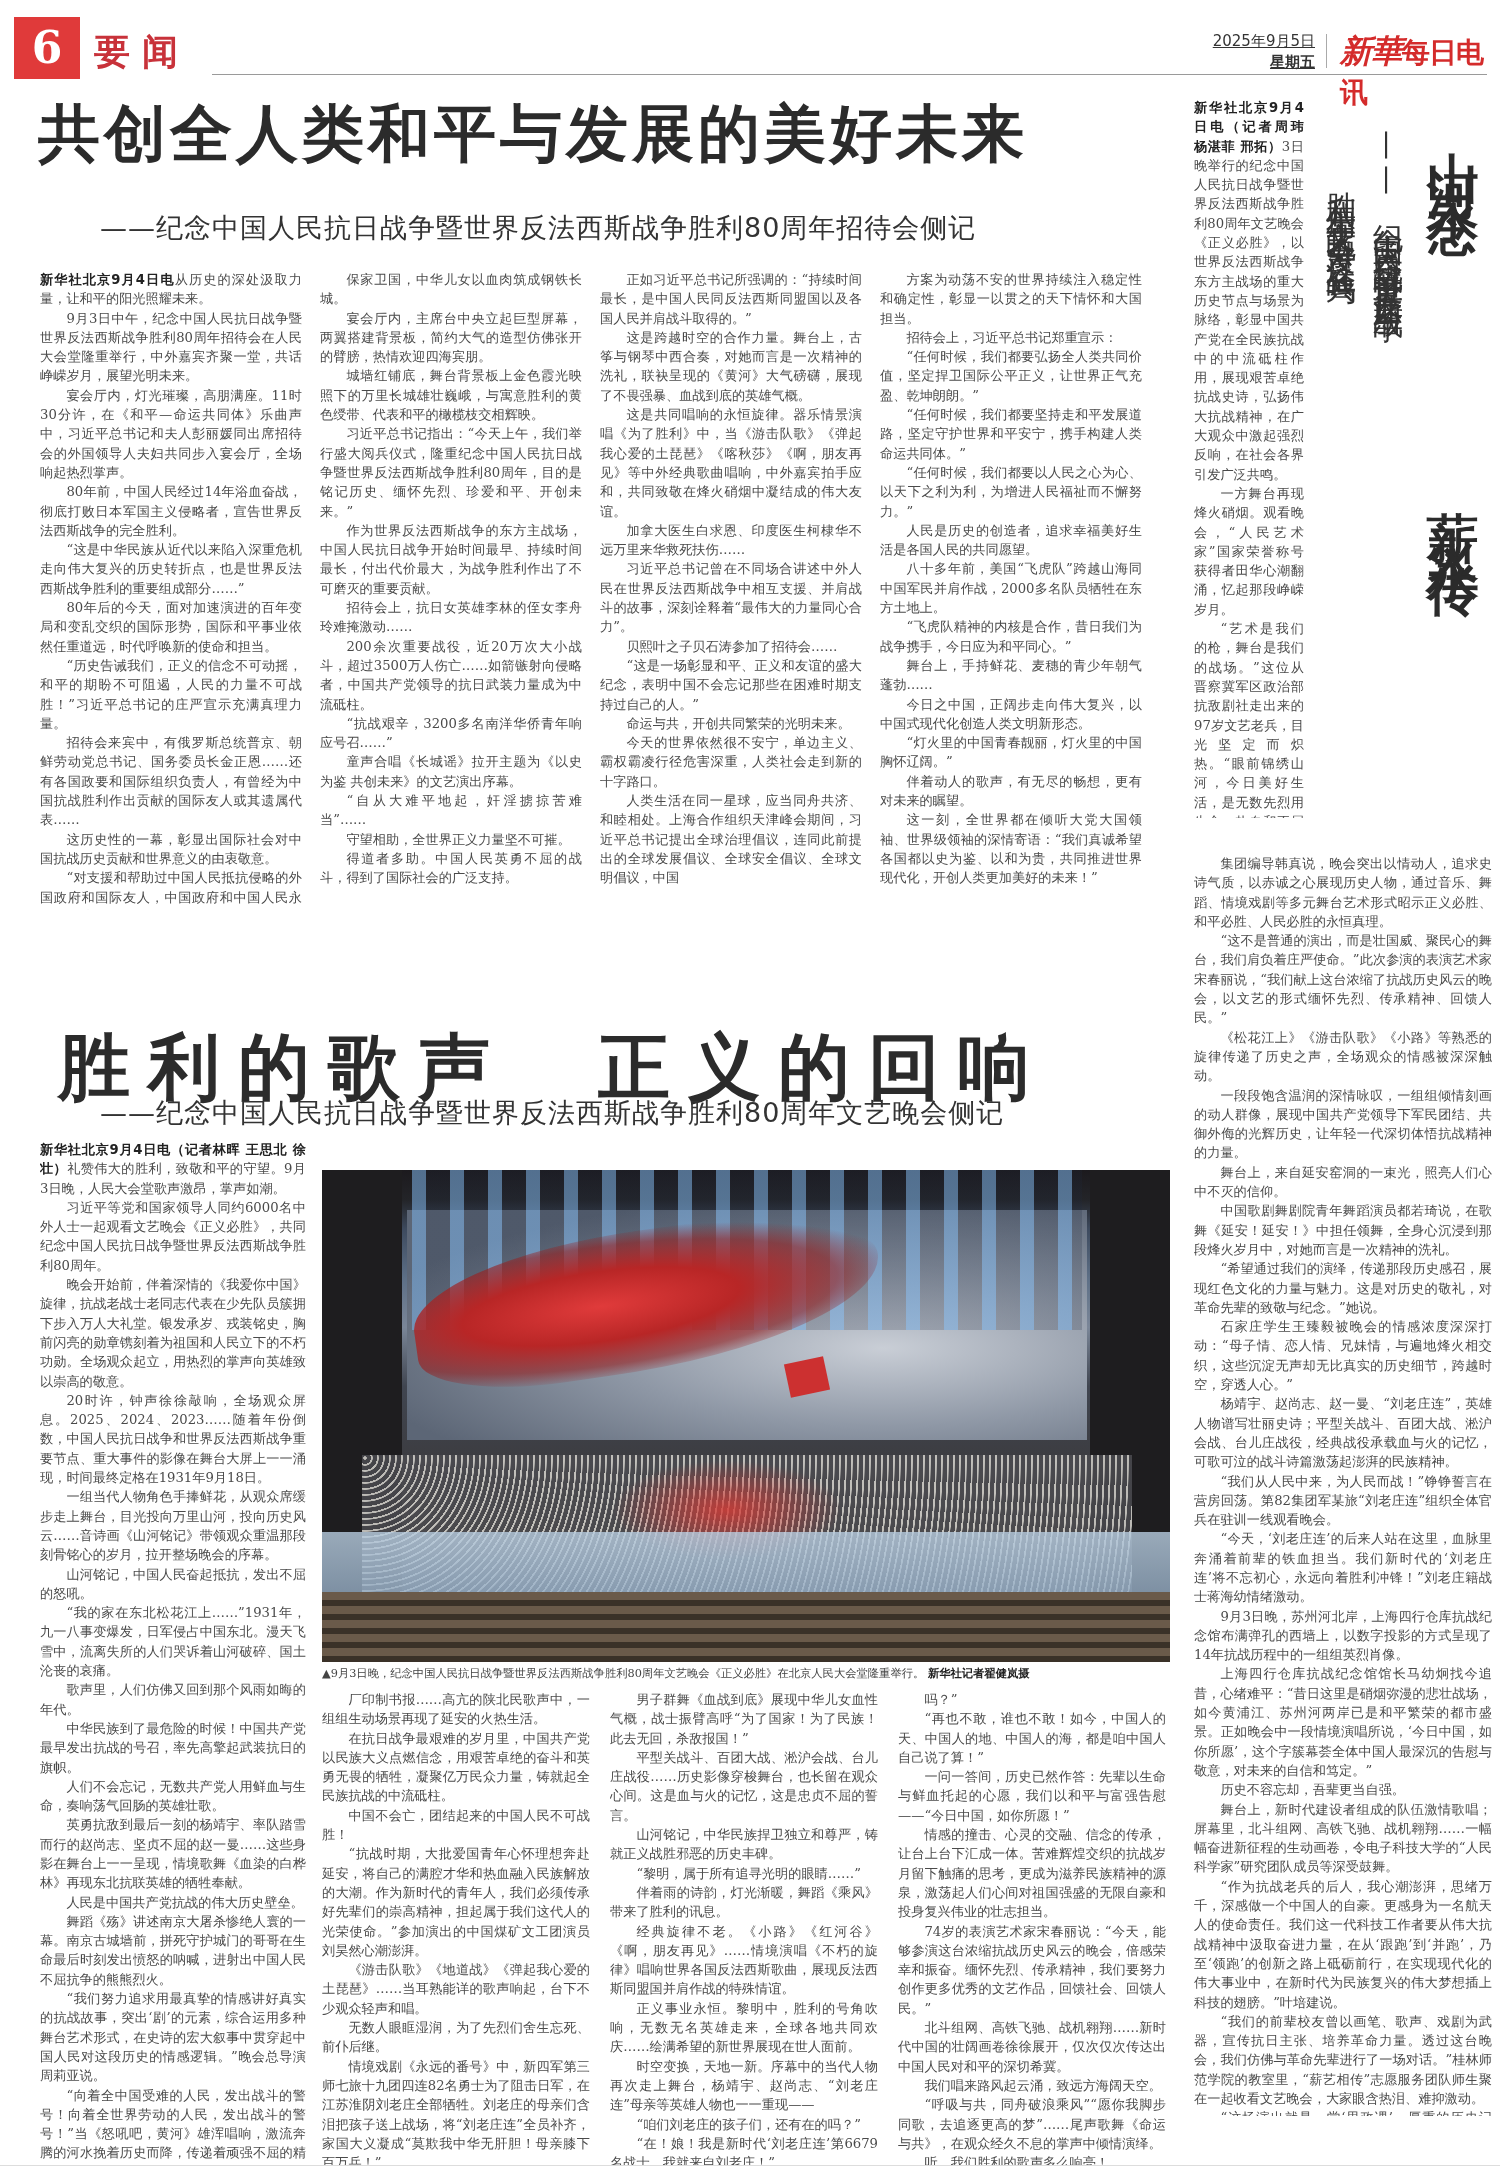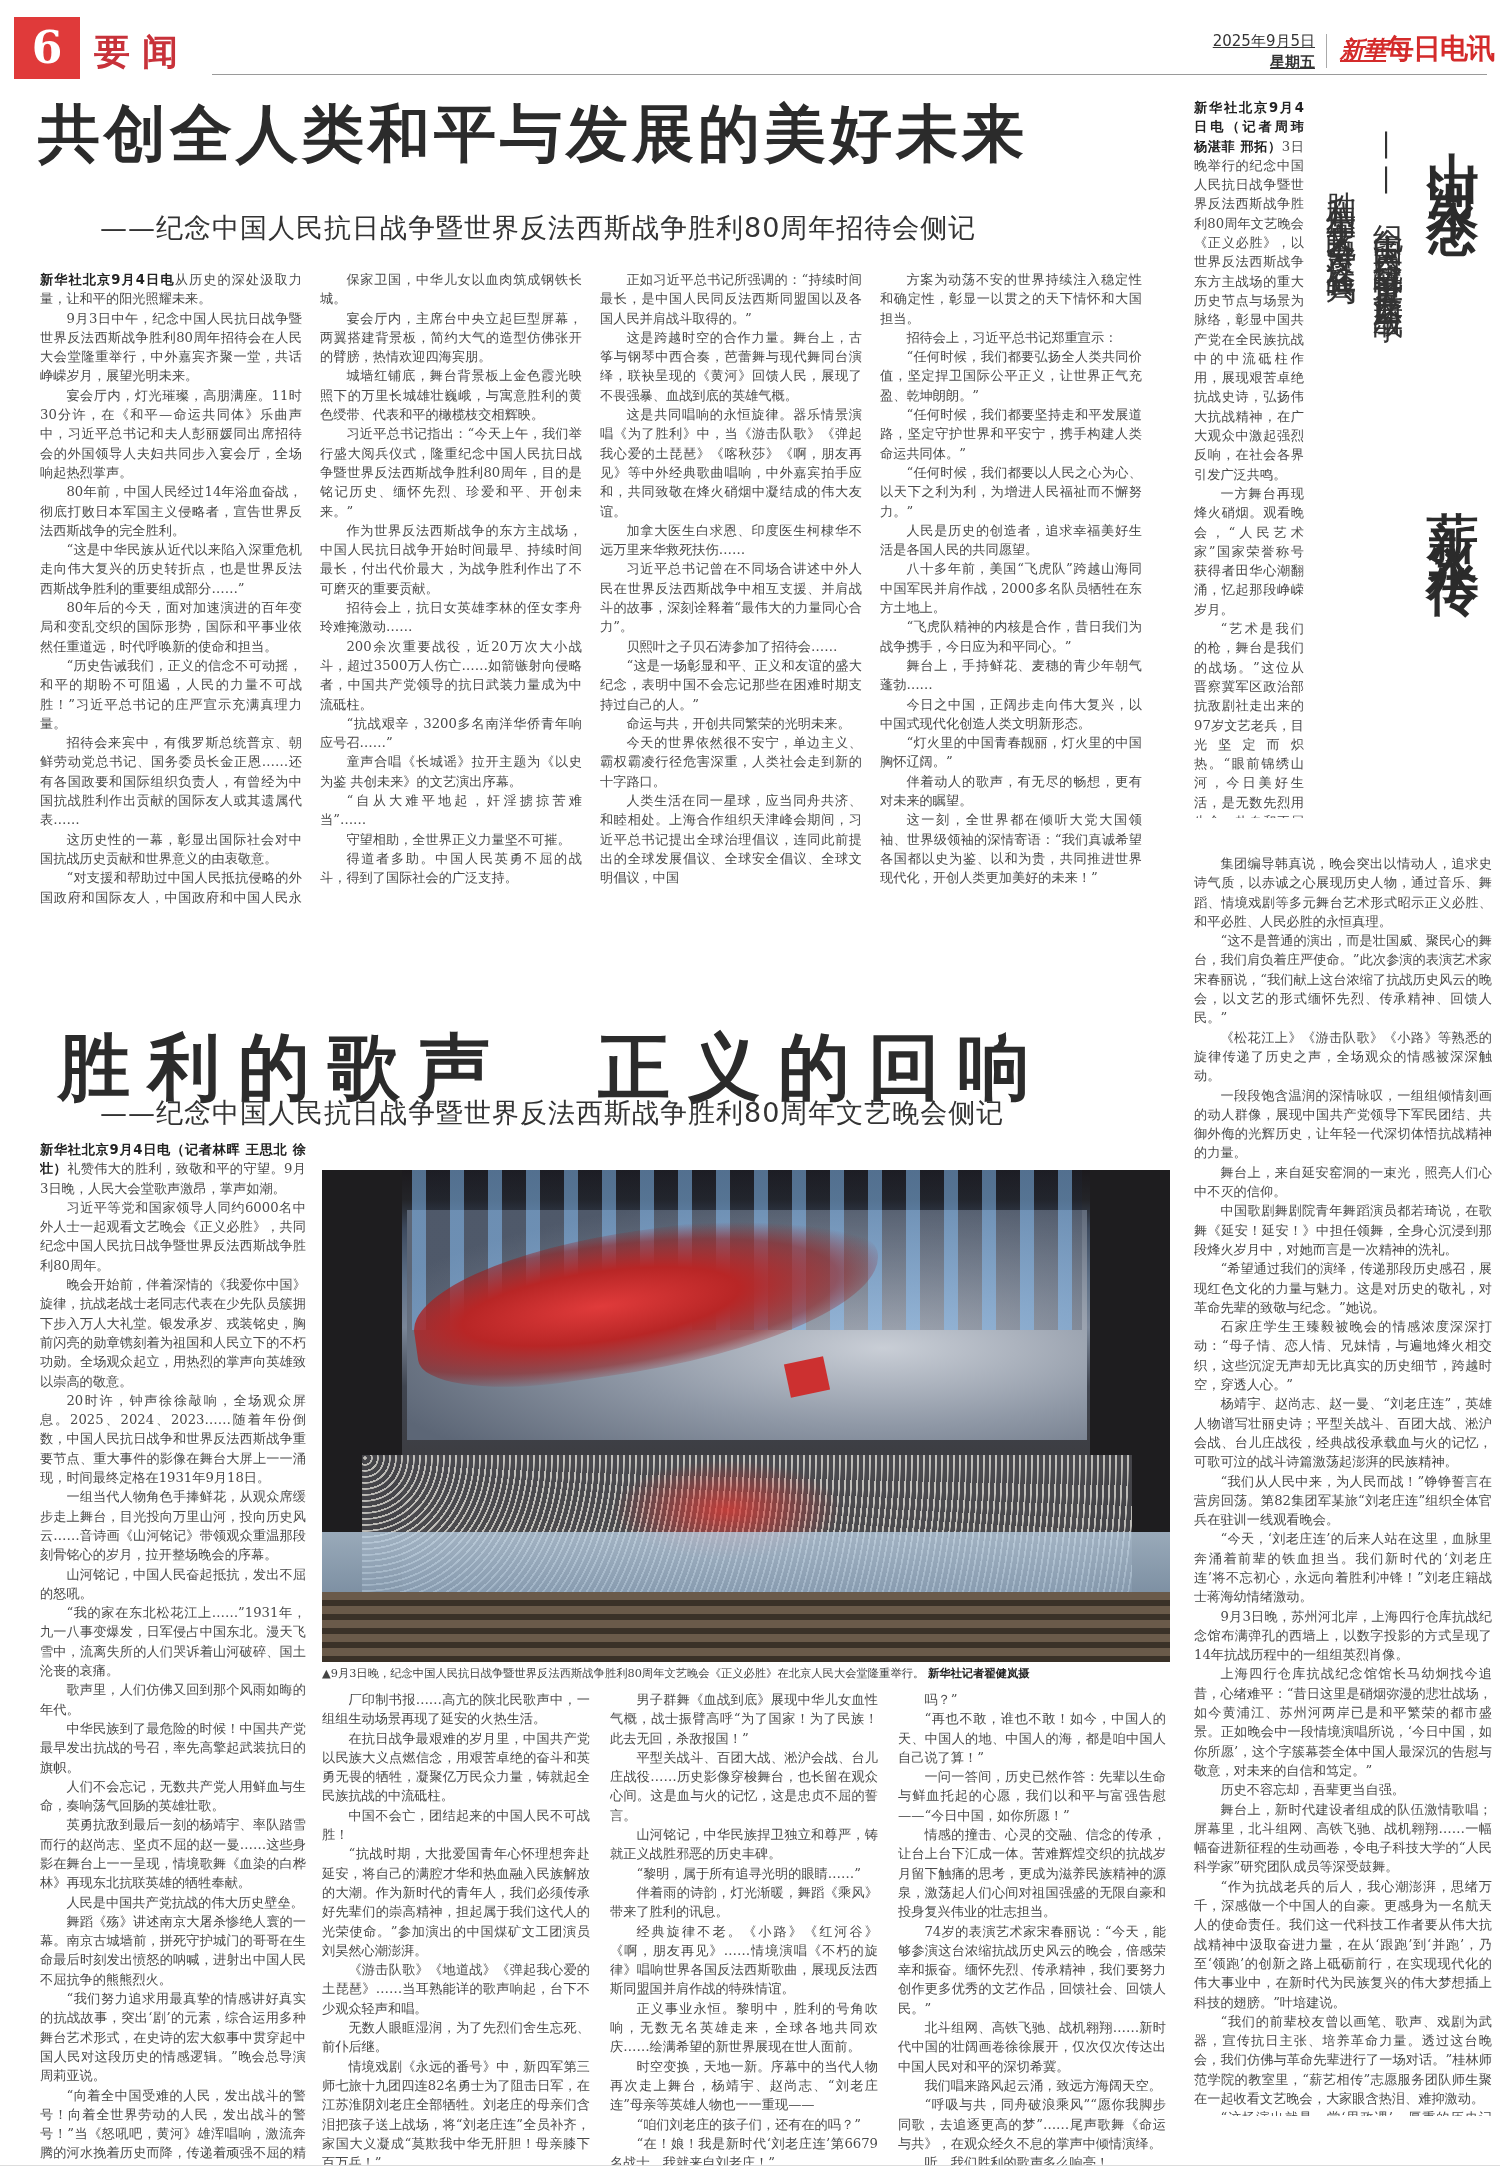--- a/index.html
+++ b/index.html
@@ -9,21 +9,21 @@
   
   .masthead { position: absolute; left: 0; top: 0; width: 1500px; height: 78px; }
   .page-num { position: absolute; left: 14px; top: 17px; width: 66px; height: 62px; background: #e03a3a; color: #fff;
     font: bold 44px "DejaVu Serif", serif; text-align: center; line-height: 62px; }
   .section-name { position: absolute; left: 94px; top: 28px; color: #c8323a; font: bold 36px "DejaVu Serif", serif; letter-spacing: 12px; }
   .mast-rule { position: absolute; left: 212px; top: 74px; width: 1275px; height: 1px; background: #9a9a9a; }
   .date-block { position: absolute; left: 1195px; top: 32px; text-align: right; font: 15px "DejaVu Sans", sans-serif; color: #333; width: 120px; text-decoration: underline; }
   .date-block .wd { display: block; font-weight: bold; margin-top: 2px; }
   .mast-divider { position: absolute; left: 1326px; top: 34px; width: 1px; height: 34px; background: #aaa; }
   .logo { position: absolute; left: 1340px; top: 30px; color: #d42b2b; font: bold 28px "DejaVu Serif", serif; letter-spacing: -1px; }
-  .logo .script { font-style: italic; font-size: 24px; text-decoration: underline; }
+  .logo .script { font-style: italic; font-size: 32px; }
 
   
   .headline { position: absolute; font: bold 62px "DejaVu Serif", serif; color: #2b2b2b; white-space: nowrap; letter-spacing: 4px; }
   .subhead { position: absolute; font: 27px "DejaVu Sans", sans-serif; color: #333; white-space: nowrap; letter-spacing: 1px; }
   .cols { position: absolute; display: flex; gap: 18px; }
   .col { font: 13.2px/19.3px "DejaVu Serif", serif; color: #4a4a4a; text-align: justify; overflow: hidden; }
   .col p { text-indent: 2em; }
   .col p.lead { text-indent: 0; }
   .dateline { font-family: "DejaVu Sans", sans-serif; font-weight: bold; color: #222; }
 
@@ -94,21 +94,21 @@
       <p>招待会上，抗日女英雄李林的侄女李舟玲难掩激动……</p>
       <p>200余次重要战役，近20万次大小战斗，超过3500万人伤亡……如箭镞射向侵略者，中国共产党领导的抗日武装力量成为中流砥柱。</p>
       <p>“抗战艰辛，3200多名南洋华侨青年响应号召……”</p>
       <p>童声合唱《长城谣》拉开主题为《以史为鉴 共创未来》的文艺演出序幕。</p>
       <p>“自从大难平地起，奸淫掳掠苦难当”……</p>
       <p>守望相助，全世界正义力量坚不可摧。</p>
       <p>得道者多助。中国人民英勇不屈的战斗，得到了国际社会的广泛支持。</p>
     </div>
   <div class="col" style="width:262px;" id="a1c2">
       <p>正如习近平总书记所强调的：“持续时间最长，是中国人民同反法西斯同盟国以及各国人民并肩战斗取得的。”</p>
-      <p>这是跨越时空的合作力量。舞台上，古筝与钢琴中西合奏，芭蕾舞与现代舞同台演绎，联袂呈现的《黄河》回馈人民，展现了不畏强暴、血战到底的英雄气概。</p>
+      <p>这是跨越时空的合作力量。舞台上，古筝与钢琴中西合奏，对她而言是一次精神的洗礼，联袂呈现的《黄河》大气磅礴，展现了不畏强暴、血战到底的英雄气概。</p>
       <p>这是共同唱响的永恒旋律。器乐情景演唱《为了胜利》中，当《游击队歌》《弹起我心爱的土琵琶》《喀秋莎》《啊，朋友再见》等中外经典歌曲唱响，中外嘉宾拍手应和，共同致敬在烽火硝烟中凝结成的伟大友谊。</p>
       <p>加拿大医生白求恩、印度医生柯棣华不远万里来华救死扶伤……</p>
       <p>习近平总书记曾在不同场合讲述中外人民在世界反法西斯战争中相互支援、并肩战斗的故事，深刻诠释着“最伟大的力量同心合力”。</p>
       <p>贝熙叶之子贝石涛参加了招待会……</p>
       <p>“这是一场彰显和平、正义和友谊的盛大纪念，表明中国不会忘记那些在困难时期支持过自己的人。”</p>
       <p>命运与共，开创共同繁荣的光明未来。</p>
       <p>今天的世界依然很不安宁，单边主义、霸权霸凌行径危害深重，人类社会走到新的十字路口。</p>
       <p>人类生活在同一星球，应当同舟共济、和睦相处。上海合作组织天津峰会期间，习近平总书记提出全球治理倡议，连同此前提出的全球发展倡议、全球安全倡议、全球文明倡议，中国</p>
     </div>
   <div class="col" style="width:262px;" id="a1c3">

